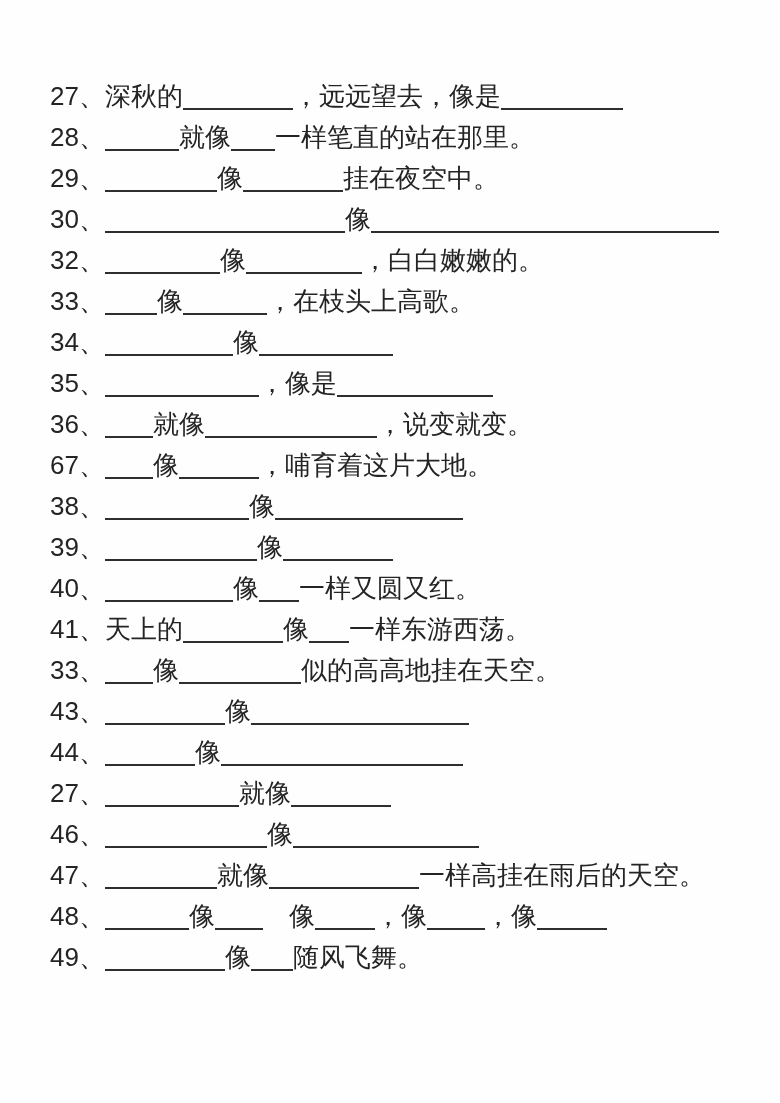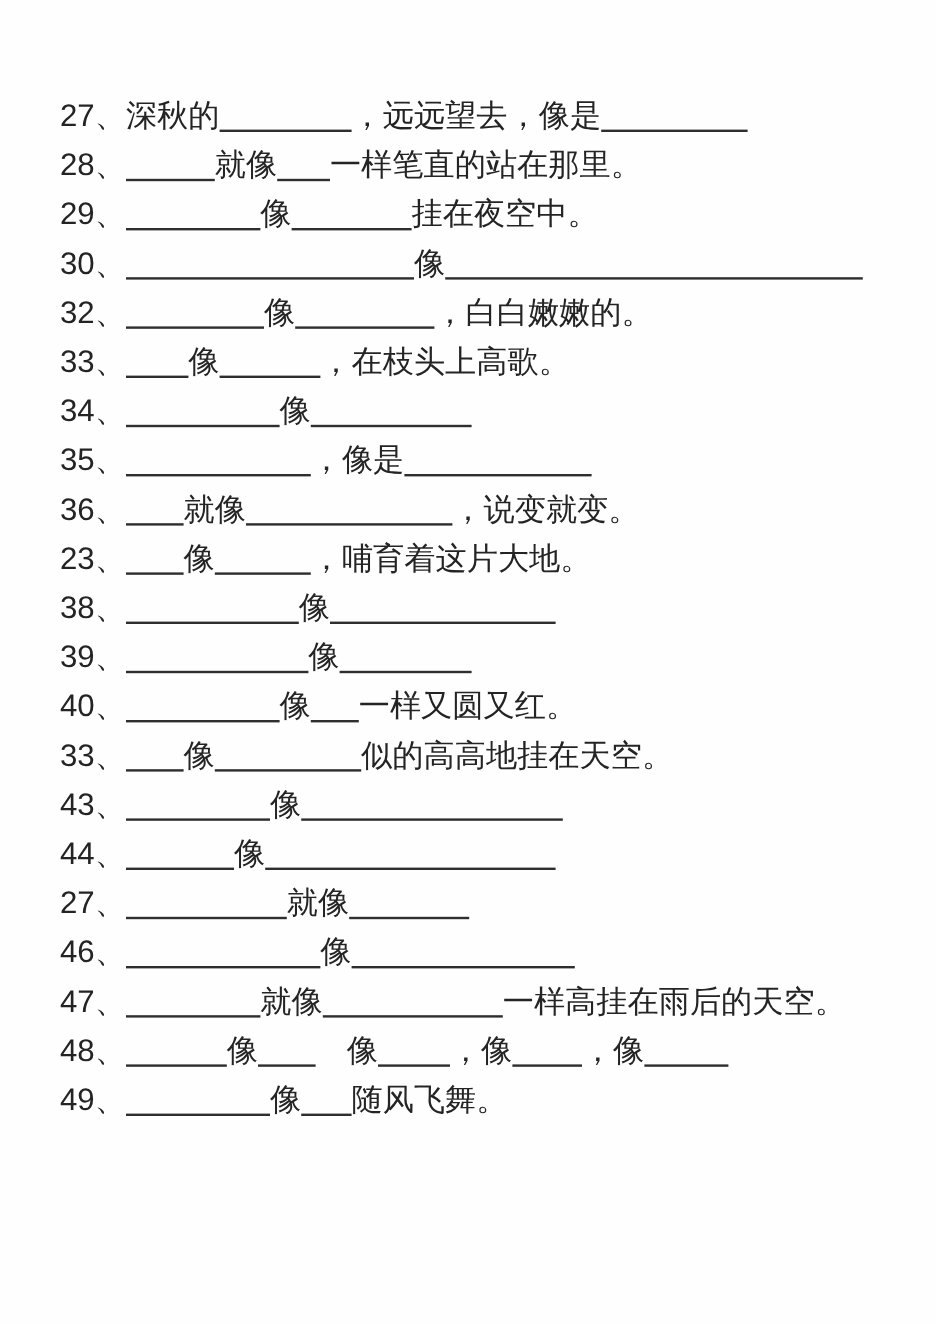--- a/index.html
+++ b/index.html
@@ -47,24 +47,25 @@
   <div id="lines">
       <div class="line"><span class="num">27、</span><span class="txt">深秋的</span><span class="blank" style="width: 110px; border-bottom-color: rgb(46, 46, 46);"></span><span class="txt">，远远望去，像是</span><span class="blank" style="width: 122px; border-bottom-color: rgb(46, 46, 46);"></span></div>
       <div class="line"><span class="num">28、</span><span class="blank" style="width: 74px; border-bottom-color: rgb(46, 46, 46);"></span><span class="txt">就像</span><span class="blank" style="width: 44px; border-bottom-color: rgb(46, 46, 46);"></span><span class="txt">一样笔直的站在那里。</span></div>
       <div class="line"><span class="num">29、</span><span class="blank" style="width: 112px; border-bottom-color: rgb(46, 46, 46);"></span><span class="txt">像</span><span class="blank" style="width: 100px; border-bottom-color: rgb(46, 46, 46);"></span><span class="txt">挂在夜空中。</span></div>
       <div class="line"><span class="num">30、</span><span class="blank" style="width: 240px; border-bottom-color: rgb(46, 46, 46);"></span><span class="txt">像</span><span class="blank" style="width: 348px; border-bottom-color: rgb(46, 46, 46);"></span></div>
       <div class="line"><span class="num">32、</span><span class="blank" style="width: 115px; border-bottom-color: rgb(46, 46, 46);"></span><span class="txt">像</span><span class="blank" style="width: 116px; border-bottom-color: rgb(46, 46, 46);"></span><span class="txt">，白白嫩嫩的。</span></div>
       <div class="line"><span class="num">33、</span><span class="blank" style="width: 52px; border-bottom-color: rgb(46, 46, 46);"></span><span class="txt">像</span><span class="blank" style="width: 84px; border-bottom-color: rgb(46, 46, 46);"></span><span class="txt">，在枝头上高歌。</span></div>
       <div class="line"><span class="num">34、</span><span class="blank" style="width: 128px; border-bottom-color: rgb(46, 46, 46);"></span><span class="txt">像</span><span class="blank" style="width: 134px; border-bottom-color: rgb(46, 46, 46);"></span></div>
       <div class="line"><span class="num">35、</span><span class="blank" style="width: 154px; border-bottom-color: rgb(46, 46, 46);"></span><span class="txt">，像是</span><span class="blank" style="width: 156px; border-bottom-color: rgb(46, 46, 46);"></span></div>
       <div class="line"><span class="num">36、</span><span class="blank" style="width: 48px; border-bottom-color: rgb(46, 46, 46);"></span><span class="txt">就像</span><span class="blank" style="width: 172px; border-bottom-color: rgb(46, 46, 46);"></span><span class="txt">，说变就变。</span></div>
-      <div class="line"><span class="num">23、</span><span class="blank" style="width: 48px; border-bottom-color: rgb(46, 46, 46);"></span><span class="txt">像</span><span class="blank" style="width: 80px; border-bottom-color: rgb(46, 46, 46);"></span><span class="txt">，哺育着这片大地。</span></div>
+      <div class="line"><span class="num">67、</span><span class="blank" style="width: 48px; border-bottom-color: rgb(46, 46, 46);"></span><span class="txt">像</span><span class="blank" style="width: 80px; border-bottom-color: rgb(46, 46, 46);"></span><span class="txt">，哺育着这片大地。</span></div>
       <div class="line"><span class="num">38、</span><span class="blank" style="width: 144px; border-bottom-color: rgb(46, 46, 46);"></span><span class="txt">像</span><span class="blank" style="width: 188px; border-bottom-color: rgb(46, 46, 46);"></span></div>
       <div class="line"><span class="num">39、</span><span class="blank" style="width: 152px; border-bottom-color: rgb(46, 46, 46);"></span><span class="txt">像</span><span class="blank" style="width: 110px; border-bottom-color: rgb(46, 46, 46);"></span></div>
       <div class="line"><span class="num">40、</span><span class="blank" style="width: 128px; border-bottom-color: rgb(46, 46, 46);"></span><span class="txt">像</span><span class="blank" style="width: 40px; border-bottom-color: rgb(46, 46, 46);"></span><span class="txt">一样又圆又红。</span></div>
+      <div class="line"><span class="num">41、</span><span class="txt">天上的</span><span class="blank" style="width: 100px; border-bottom-color: rgb(46, 46, 46);"></span><span class="txt">像</span><span class="blank" style="width: 40px; border-bottom-color: rgb(46, 46, 46);"></span><span class="txt">一样东游西荡。</span></div>
       <div class="line"><span class="num">33、</span><span class="blank" style="width: 48px; border-bottom-color: rgb(46, 46, 46);"></span><span class="txt">像</span><span class="blank" style="width: 122px; border-bottom-color: rgb(46, 46, 46);"></span><span class="txt">似的高高地挂在天空。</span></div>
       <div class="line"><span class="num">43、</span><span class="blank" style="width: 120px; border-bottom-color: rgb(46, 46, 46);"></span><span class="txt">像</span><span class="blank" style="width: 218px; border-bottom-color: rgb(46, 46, 46);"></span></div>
       <div class="line"><span class="num">44、</span><span class="blank" style="width: 90px; border-bottom-color: rgb(46, 46, 46);"></span><span class="txt">像</span><span class="blank" style="width: 242px; border-bottom-color: rgb(46, 46, 46);"></span></div>
       <div class="line"><span class="num">27、</span><span class="blank" style="width: 134px; border-bottom-color: rgb(46, 46, 46);"></span><span class="txt">就像</span><span class="blank" style="width: 100px; border-bottom-color: rgb(46, 46, 46);"></span></div>
       <div class="line"><span class="num">46、</span><span class="blank" style="width: 162px; border-bottom-color: rgb(46, 46, 46);"></span><span class="txt">像</span><span class="blank" style="width: 186px; border-bottom-color: rgb(46, 46, 46);"></span></div>
       <div class="line"><span class="num">47、</span><span class="blank" style="width: 112px; border-bottom-color: rgb(46, 46, 46);"></span><span class="txt">就像</span><span class="blank" style="width: 150px; border-bottom-color: rgb(46, 46, 46);"></span><span class="txt">一样高挂在雨后的天空。</span></div>
       <div class="line"><span class="num">48、</span><span class="blank" style="width: 84px; border-bottom-color: rgb(46, 46, 46);"></span><span class="txt">像</span><span class="blank" style="width: 48px; border-bottom-color: rgb(46, 46, 46);"></span><span class="txt">　像</span><span class="blank" style="width: 60px; border-bottom-color: rgb(46, 46, 46);"></span><span class="txt">，像</span><span class="blank" style="width: 58px; border-bottom-color: rgb(46, 46, 46);"></span><span class="txt">，像</span><span class="blank" style="width: 70px; border-bottom-color: rgb(46, 46, 46);"></span></div>
       <div class="line"><span class="num">49、</span><span class="blank" style="width: 120px; border-bottom-color: rgb(46, 46, 46);"></span><span class="txt">像</span><span class="blank" style="width: 42px; border-bottom-color: rgb(46, 46, 46);"></span><span class="txt">随风飞舞。</span></div>
     </div>
 </div>

